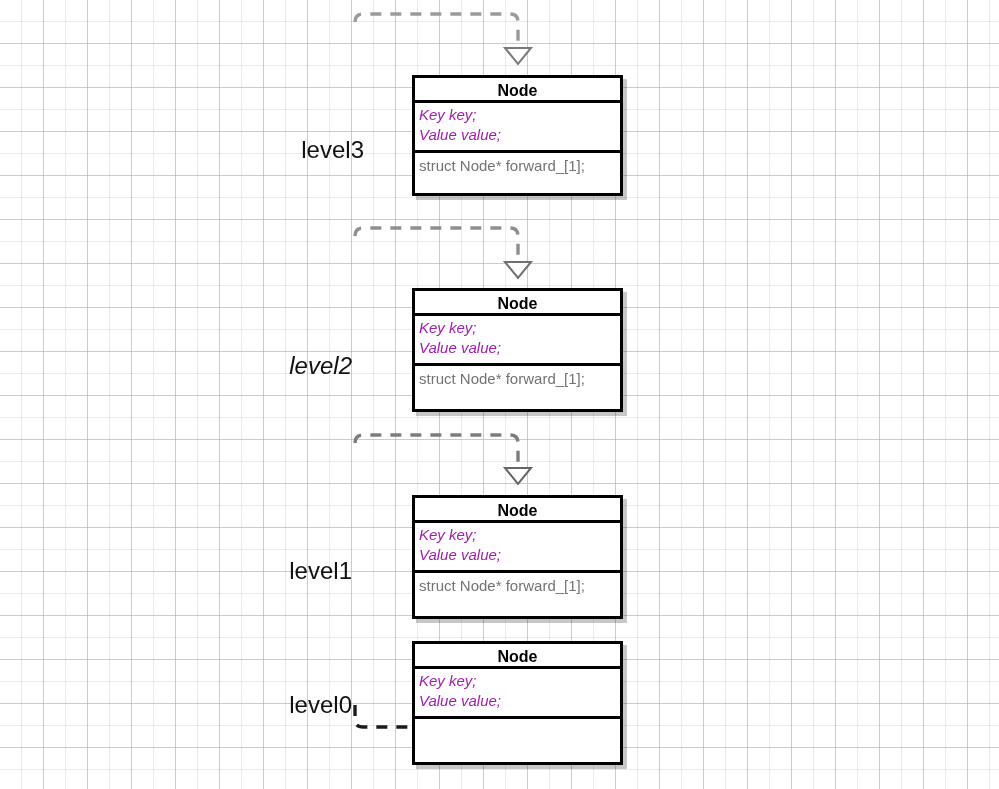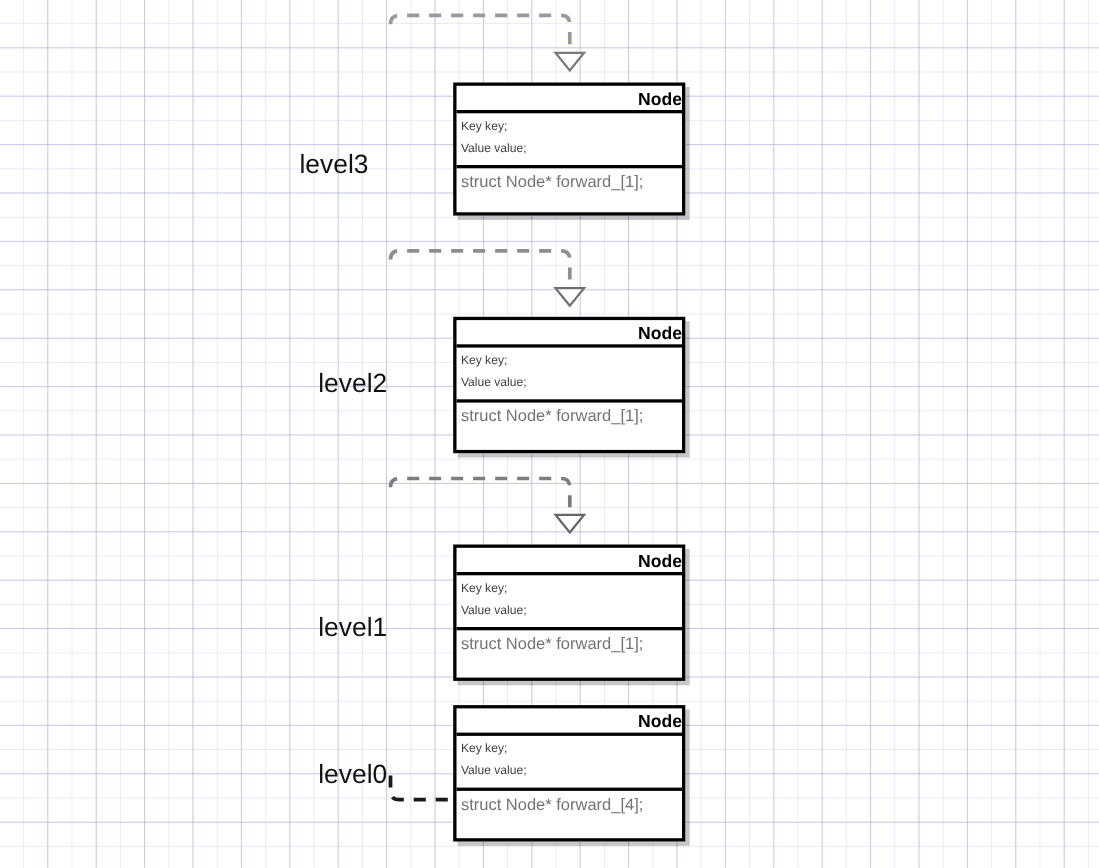--- a/index.html
+++ b/index.html
@@ -34,40 +34,41 @@
   .uml-box {
     position: absolute;
     box-sizing: border-box;
     background: #ffffff;
     border: 3px solid #000000;
     box-shadow: 4px 4px 0 rgba(0,0,0,0.22);
   }
   .uml-title {
     height: 25px;
     line-height: 25px;
-    text-align: right;
+    text-align: center;
     font-weight: bold;
     font-size: 16px;
     color: #000000;
     border-bottom: 3px solid #000000;
     box-sizing: border-box;
     white-space: nowrap;
     overflow: hidden;
   }
   .uml-attrs {
     height: 50px;
     box-sizing: border-box;
     border-bottom: 3px solid #000000;
     padding: 2px 0 0 4px;
   }
   .uml-attr-line {
-    font-size: 11px;
+    font-size: 15px;
     line-height: 20px;
-    color: #404040;
+    color: #a21caf;
     white-space: nowrap;
+    font-style: italic;
   }
   .uml-ops {
     box-sizing: border-box;
     padding: 2px 0 0 4px;
   }
   .uml-op-line {
     font-size: 15px;
     line-height: 21px;
     color: #737373;
     white-space: nowrap;
@@ -103,22 +104,22 @@
 
     <path d="M 355 236 Q 355 228 363 228 L 510 228 Q 518 228 518 236 L 518 262" fill="none" stroke="#8e8e8e" stroke-width="3.4" stroke-dasharray="11 9" stroke-linecap="butt"></path>
     <polygon points="505,262 531,262 518,278" fill="#ffffff" stroke="#6f6f6f" stroke-width="2"></polygon>
 
     <path d="M 355 443 Q 355 435 363 435 L 510 435 Q 518 435 518 443 L 518 468" fill="none" stroke="#7d7d7d" stroke-width="3.4" stroke-dasharray="11 9" stroke-linecap="butt"></path>
     <polygon points="505,468 531,468 518,484" fill="#ffffff" stroke="#666666" stroke-width="2"></polygon>
 
     <path d="M 355 705 L 355 719 Q 355 727 363 727 L 414 727" fill="none" stroke="#1a1a1a" stroke-width="3.4" stroke-dasharray="11 9" stroke-linecap="butt"></path>
   </svg>
 
-  <div class="level-label" style="left:215px; top:138px; width:120px;">level3</div>
-  <div class="level-label" style="left:232px; top:337px; width:120px;">level2</div>
+  <div class="level-label" style="left:244px; top:138px; width:120px;">level3</div>
+  <div class="level-label" style="left:232px; top:354px; width:120px;font-style:italic;">level2</div>
   <div class="level-label" style="left:232px; top:559px; width:120px;text-align:right;">level1</div>
   <div class="level-label" style="left:232px; top:693px; width:120px;">level0</div>
 
   <div class="uml-box" style="left:412px; top:75px; width:211px; height:121px;">
     <div class="uml-title">Node</div>
     <div class="uml-attrs">
       <div class="uml-attr-line">Key key;</div>
       <div class="uml-attr-line">Value value;</div>
     </div>
     <div class="uml-ops">
@@ -147,18 +148,15 @@
       <div class="uml-op-line">struct Node* forward_[1];</div>
     </div>
   </div>
 
   <div class="uml-box" style="left:412px; top:641px; width:211px; height:124px;">
     <div class="uml-title">Node</div>
     <div class="uml-attrs">
       <div class="uml-attr-line">Key key;</div>
       <div class="uml-attr-line">Value value;</div>
     </div>
-    <div class="uml-ops">
-      <div class="uml-op-line">struct Node* forward_[4];</div>
-    </div>
   </div>
 
 </div>
 
 </body></html>

